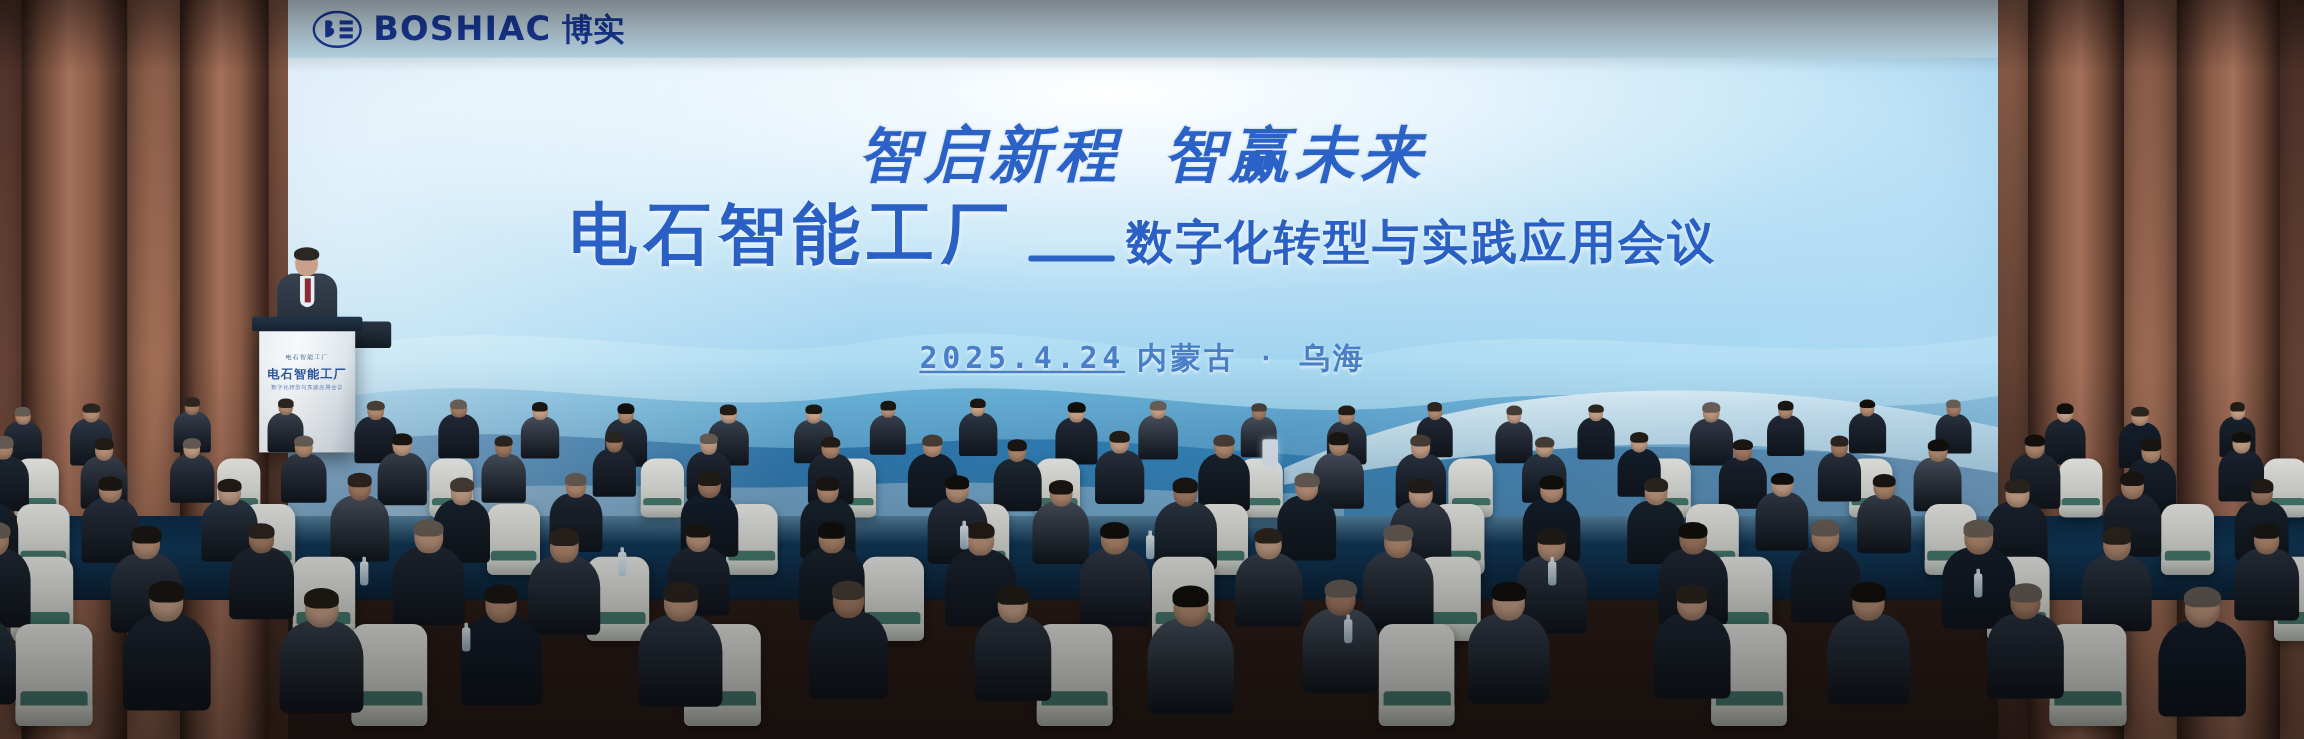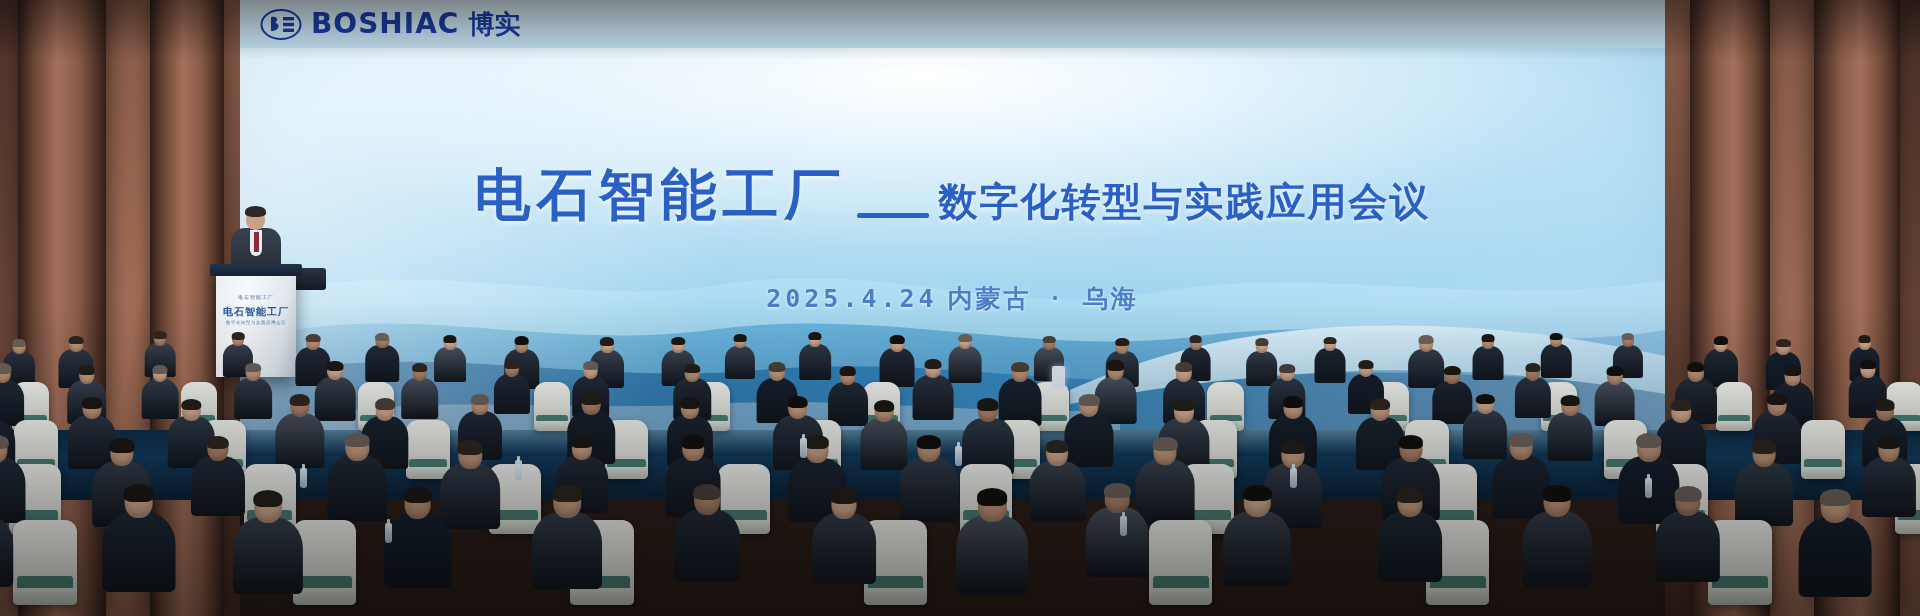--- a/index.html
+++ b/index.html
@@ -101,20 +101,21 @@
   .dateline {
     position:absolute; top:282px; left:0; right:0;
     text-align:center; white-space:nowrap;
     font-size:25px; font-weight:700; color:#4a7fc8;
     letter-spacing:3px;
     text-shadow:0 1px 3px rgba(255,255,255,.8);
   }
   .dateline .num {
     font-family:"DejaVu Sans Mono","Liberation Mono",monospace;
     letter-spacing:4px;
+    text-decoration:underline;
   }
   .dateline .sep { margin:0 10px; }
   .dateline .loc { font-family:"DejaVu Sans","Liberation Sans",sans-serif; }
 
   
   #brandbar {
     position:absolute; left:240px; top:0; width:1425px; height:48px;
     background:linear-gradient(180deg,#dff1fb 0%,#cfe9f8 60%,#c2e2f4 100%);
     display:flex; align-items:center;
   }
@@ -279,20 +280,23 @@
         <path d="M0,160 C170,118 300,172 470,150 C650,126 790,178 960,156 C1130,134 1280,175 1425,150 L1425,250 L0,250 Z" fill="url(#g2)" opacity="0.72"></path>
         <path d="M0,196 C200,160 340,206 520,190 C700,174 840,214 1010,198 C1180,182 1300,208 1425,192 L1425,250 L0,250 Z" fill="url(#g3)" opacity="0.9"></path>
         <path d="M830,210 C920,170 1010,150 1120,146 C1240,142 1340,158 1425,176 L1425,214 C1320,196 1200,186 1090,192 C980,198 900,210 830,224 Z" fill="url(#g4)" opacity="0.92"></path>
         <path d="M60,236 C200,214 330,232 470,224 C620,216 740,236 880,230 L880,250 L60,250 Z" fill="#ffffff" opacity="0.35"></path>
       </svg>
     </div>
 
     <div class="sheen"></div>
     <div class="vign"></div>
 
+    <div class="slogan">
+      <span>智启新程</span><span class="gap"></span><span>智赢未来</span>
+    </div>
 
     <div class="headline-row">
       <span class="headline-main">电石智能工厂</span>
       <span class="dash"></span>
       <span class="headline-sub">数字化转型与实践应用会议</span>
     </div>
 
     <div class="dateline">
       <span class="num">2025.4.24</span>
       <span class="loc">内蒙古</span>

